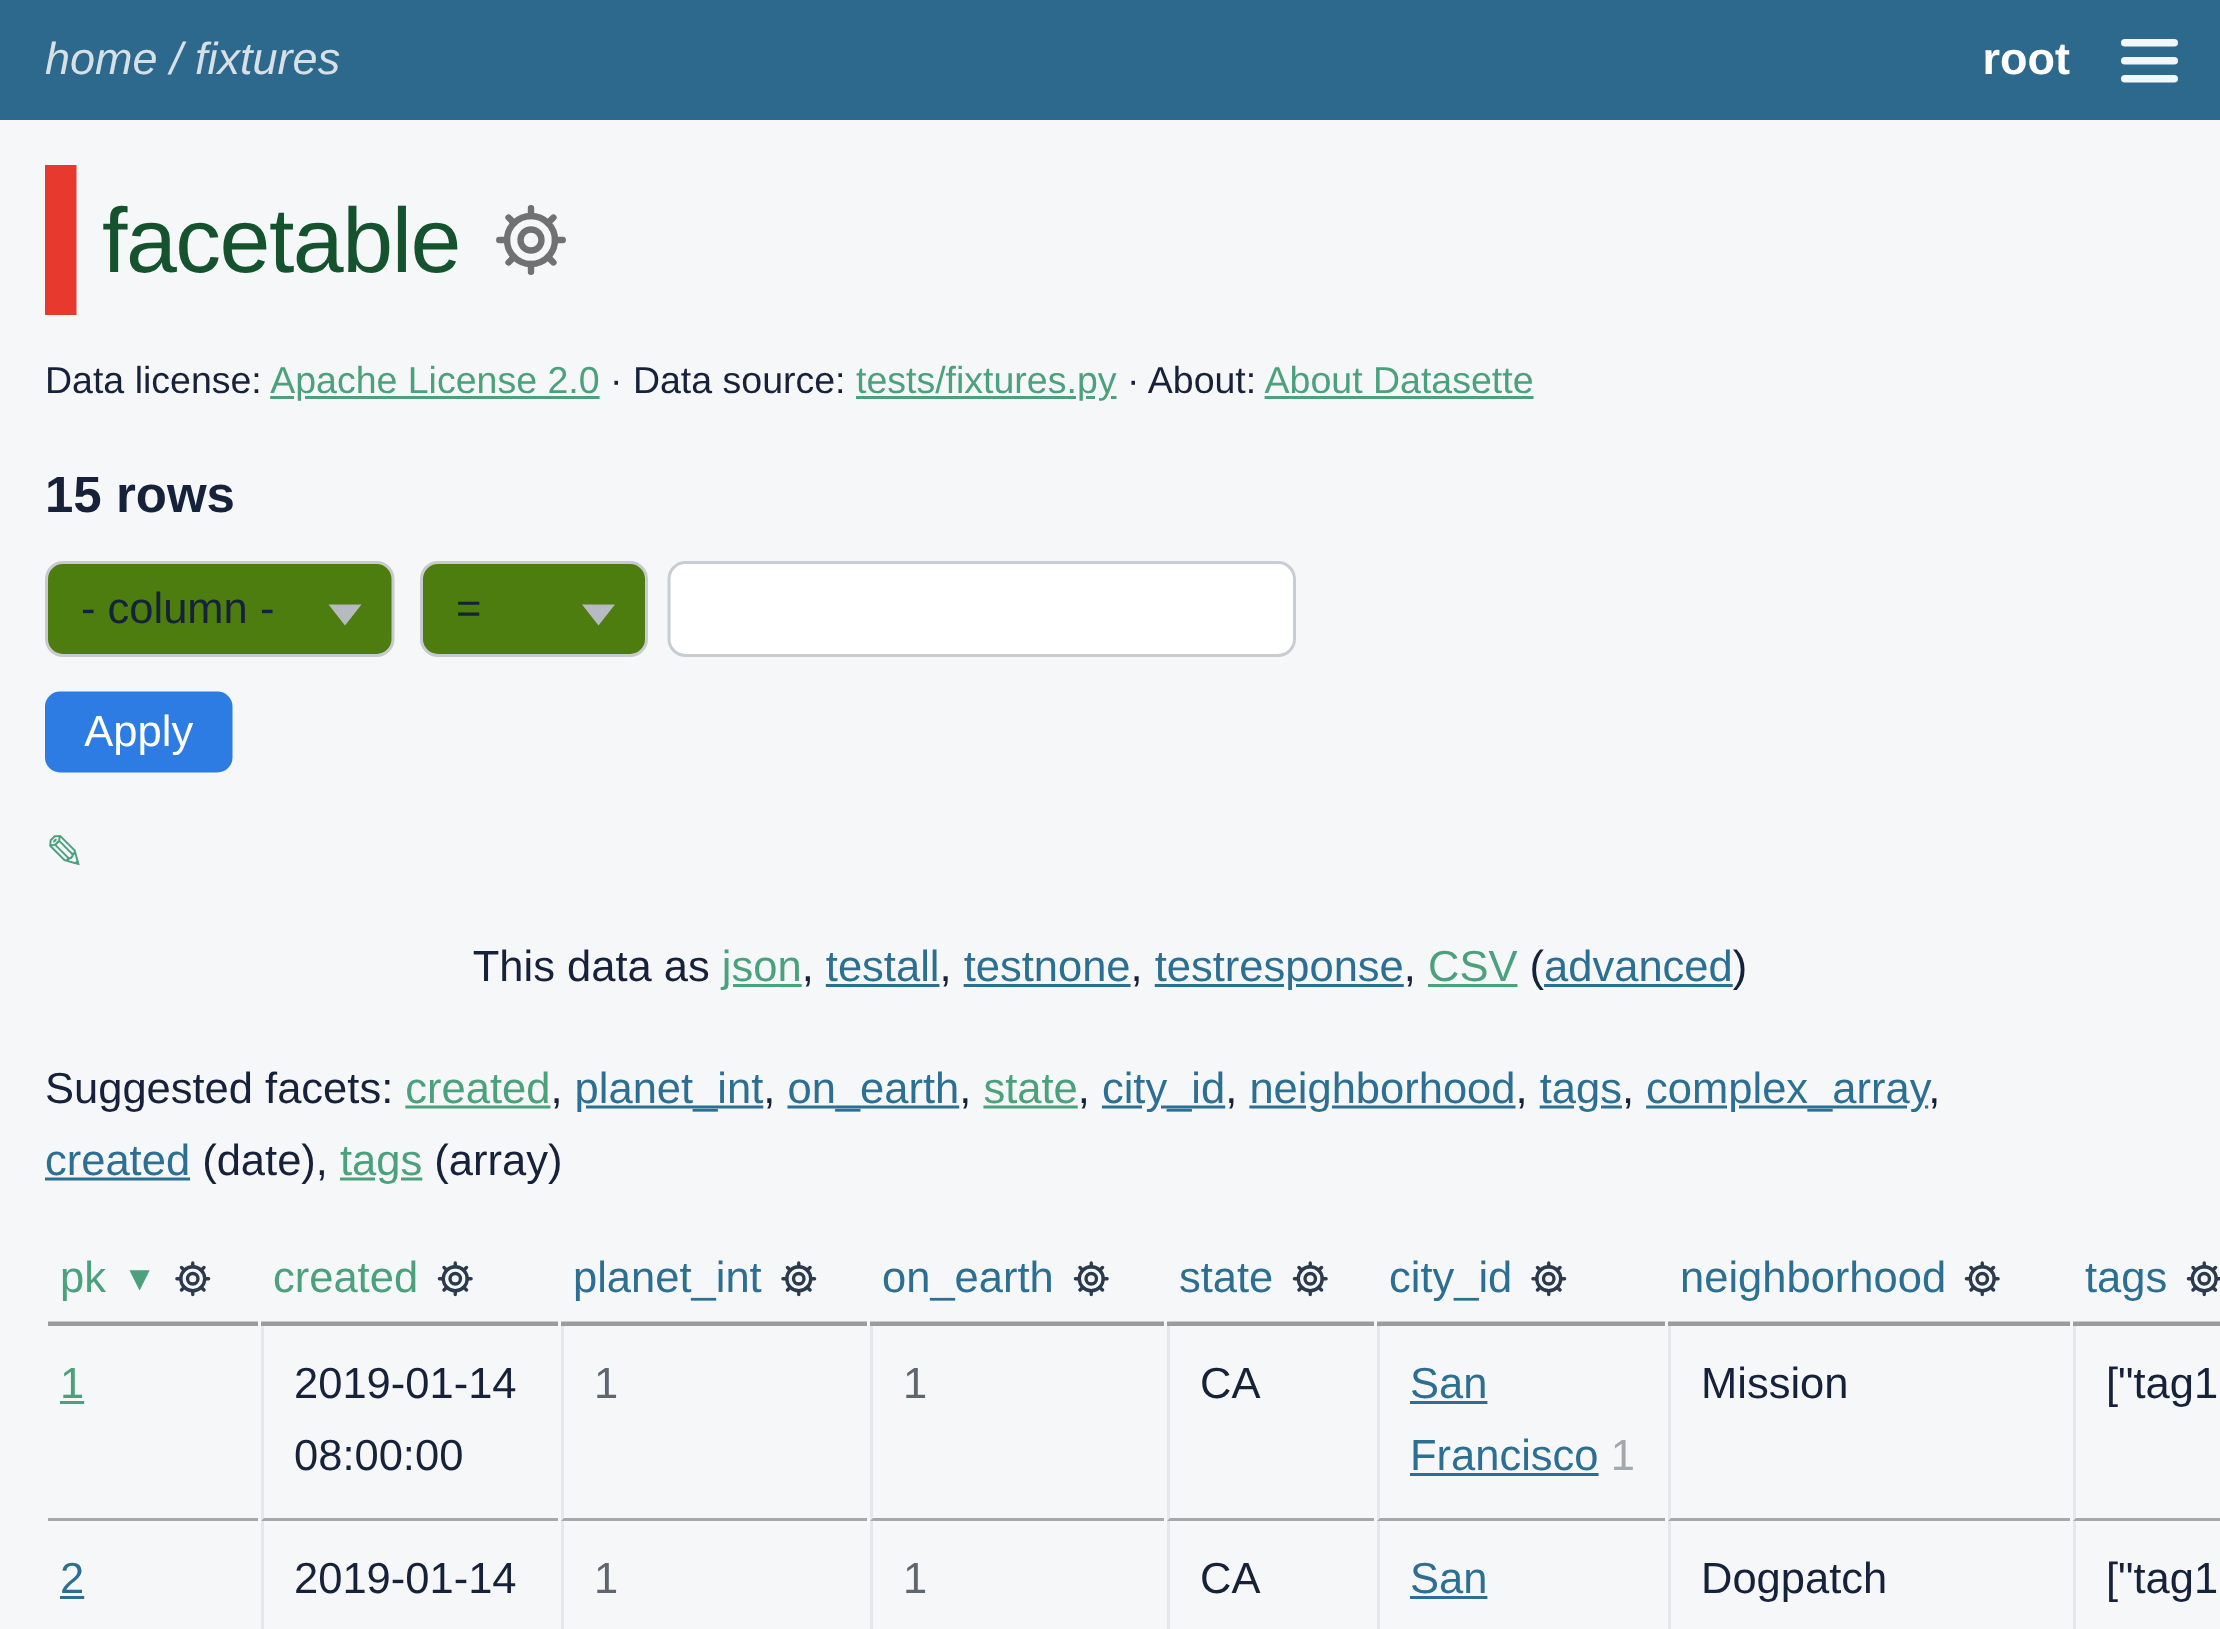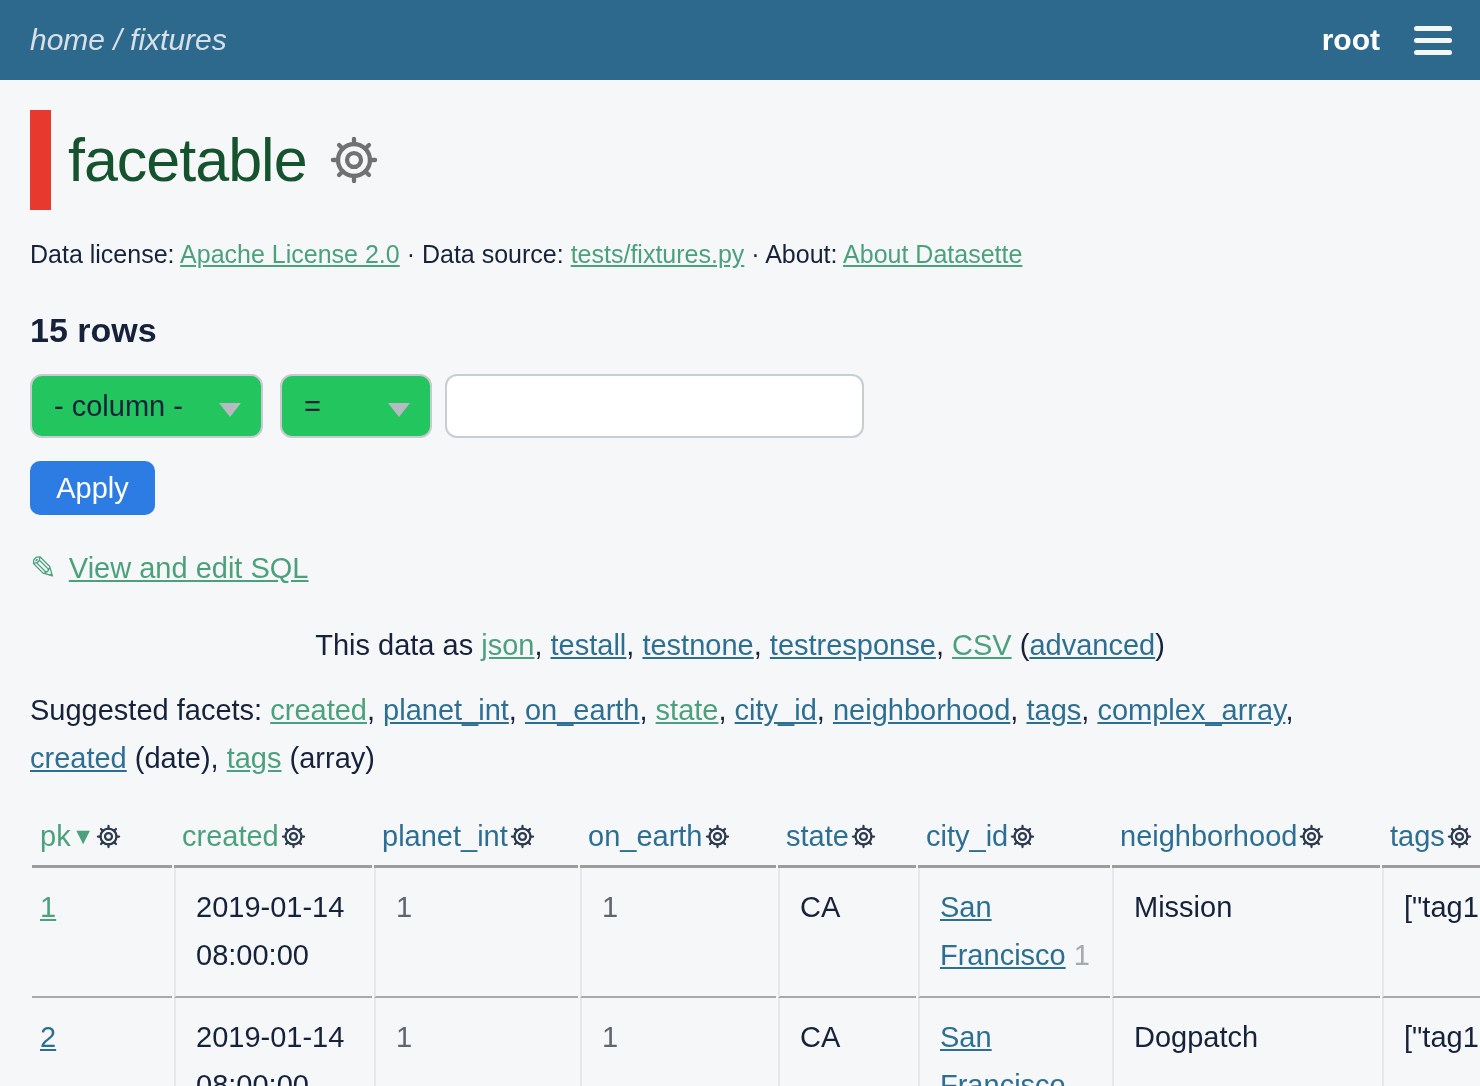--- a/index.html
+++ b/index.html
@@ -33,21 +33,21 @@
   .accent-bar { width:21px; height:100px; background:#e8392e; margin-right:17px; }
   h1 { font-size:61px; font-weight:normal; color:#14532d; letter-spacing:-1px; }
   .title-gear { margin-left:20px; color:#6f7173; display:inline-flex; }
 
   .meta-line { margin-top:30px; font-size:25px; }
 
   .rows-heading { margin-top:42px; font-size:34px; font-weight:bold; }
 
   .filter-row { margin-top:24px; display:flex; align-items:center; }
   .select-box {
-    height:64px; background:#22c55e; border:2px solid #c8cad1; border-radius:12px;
+    height:64px; background:#4d7c0f; border:2px solid #c8cad1; border-radius:12px;
     display:flex; align-items:center; padding:0 22px; position:relative;
     color:#16213a; font-size:29px; cursor:pointer;
   }
   .select-box .caret {
     position:absolute; right:20px; top:27px;
     width:0; height:0; border-left:11px solid transparent;
     border-right:11px solid transparent; border-top:14px solid #b6bac1;
   }
   .sel-column { width:233px; margin-right:17px; }
   .sel-op { width:152px; margin-right:13px; }
@@ -60,31 +60,31 @@
   .apply-btn {
     margin-top:23px; width:125px; height:54px; background:#2d7ce4; color:#ffffff;
     border:none; border-radius:10px; font-size:29px; cursor:pointer;
     font-family:"Liberation Sans", sans-serif;
   }
 
   .sql-line { margin-top:34px; font-size:29px; display:flex; align-items:center; }
   .pencil-icon { color:#4ca17d; font-size:32px; margin-right:12px; }
 
   .data-as { margin-top:42px; font-size:29px;text-align:center; }
-  .facets { margin-top:24px; font-size:29px; line-height:48px; }
+  .facets { margin-top:40px; font-size:29px; line-height:48px; }
 
   
   .table-wrap { margin:34px 0 0 30px; overflow:hidden; }
   table { border-collapse:separate; border-spacing:2px 0; table-layout:fixed; width:1580px; }
   th {
     text-align:left; font-weight:normal; font-size:29px;
     padding:4px 10px 12px 8px; border-bottom:3px solid #9c9c9c;
     white-space:nowrap; overflow:hidden;
   }
-  .th-inner { display:inline-flex; align-items:center; gap:1px; }
+  .th-inner { display:inline-flex; align-items:center; gap:11px; }
   .th-gear { color:#2c3a4e; display:inline-flex; flex:none; }
   .sort-arrow { color:#4ca17d; font-size:23px; }
   td {
     vertical-align:top; font-size:29px; line-height:48px;
     padding:15px 12px 17px 8px; border-bottom:2px solid #a8a8a8;
   }
   td + td { border-left:2px solid #e6e7ea;padding-left:20px; }
   .num-gray { color:#5f6670; }
   .fk-raw { color:#a4a9ae; }
   td a { text-decoration:none; }
@@ -152,21 +152,20 @@
       <span class="caret"></span>
     </div>
     <input class="filter-input" type="text" value="" style="">
   </div>
 
   <button class="apply-btn">Apply</button>
 
   
   <div class="sql-line">
     <span class="pencil-icon">✎</span>
-    <a class="link-green">View and edit SQL</a>
   </div>
 
   
   <div class="data-as">
     <span>This data as</span>
     <a class="link-green">json</a><span>, </span>
     <a class="link-blue">testall</a><span>, </span>
     <a class="link-blue">testnone</a><span>, </span>
     <a class="link-blue">testresponse</a><span>, </span>
     <a class="link-green">CSV</a>

